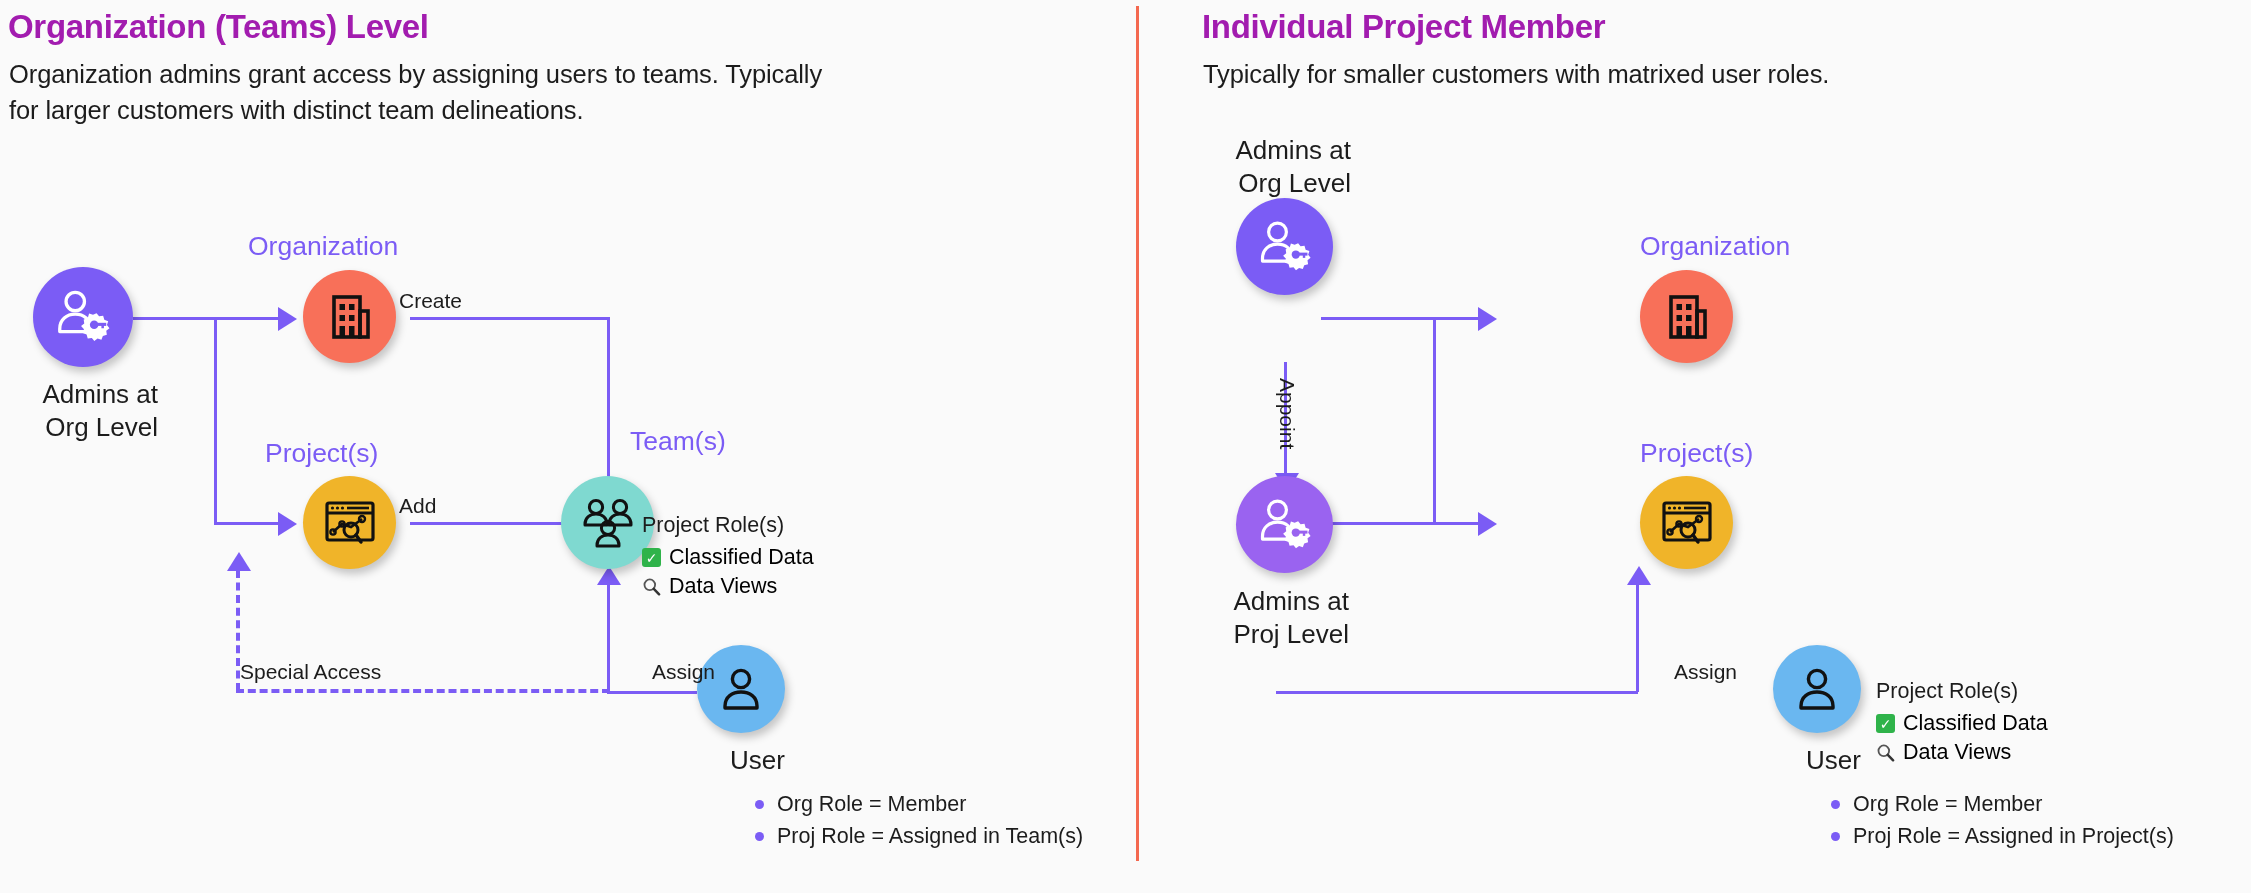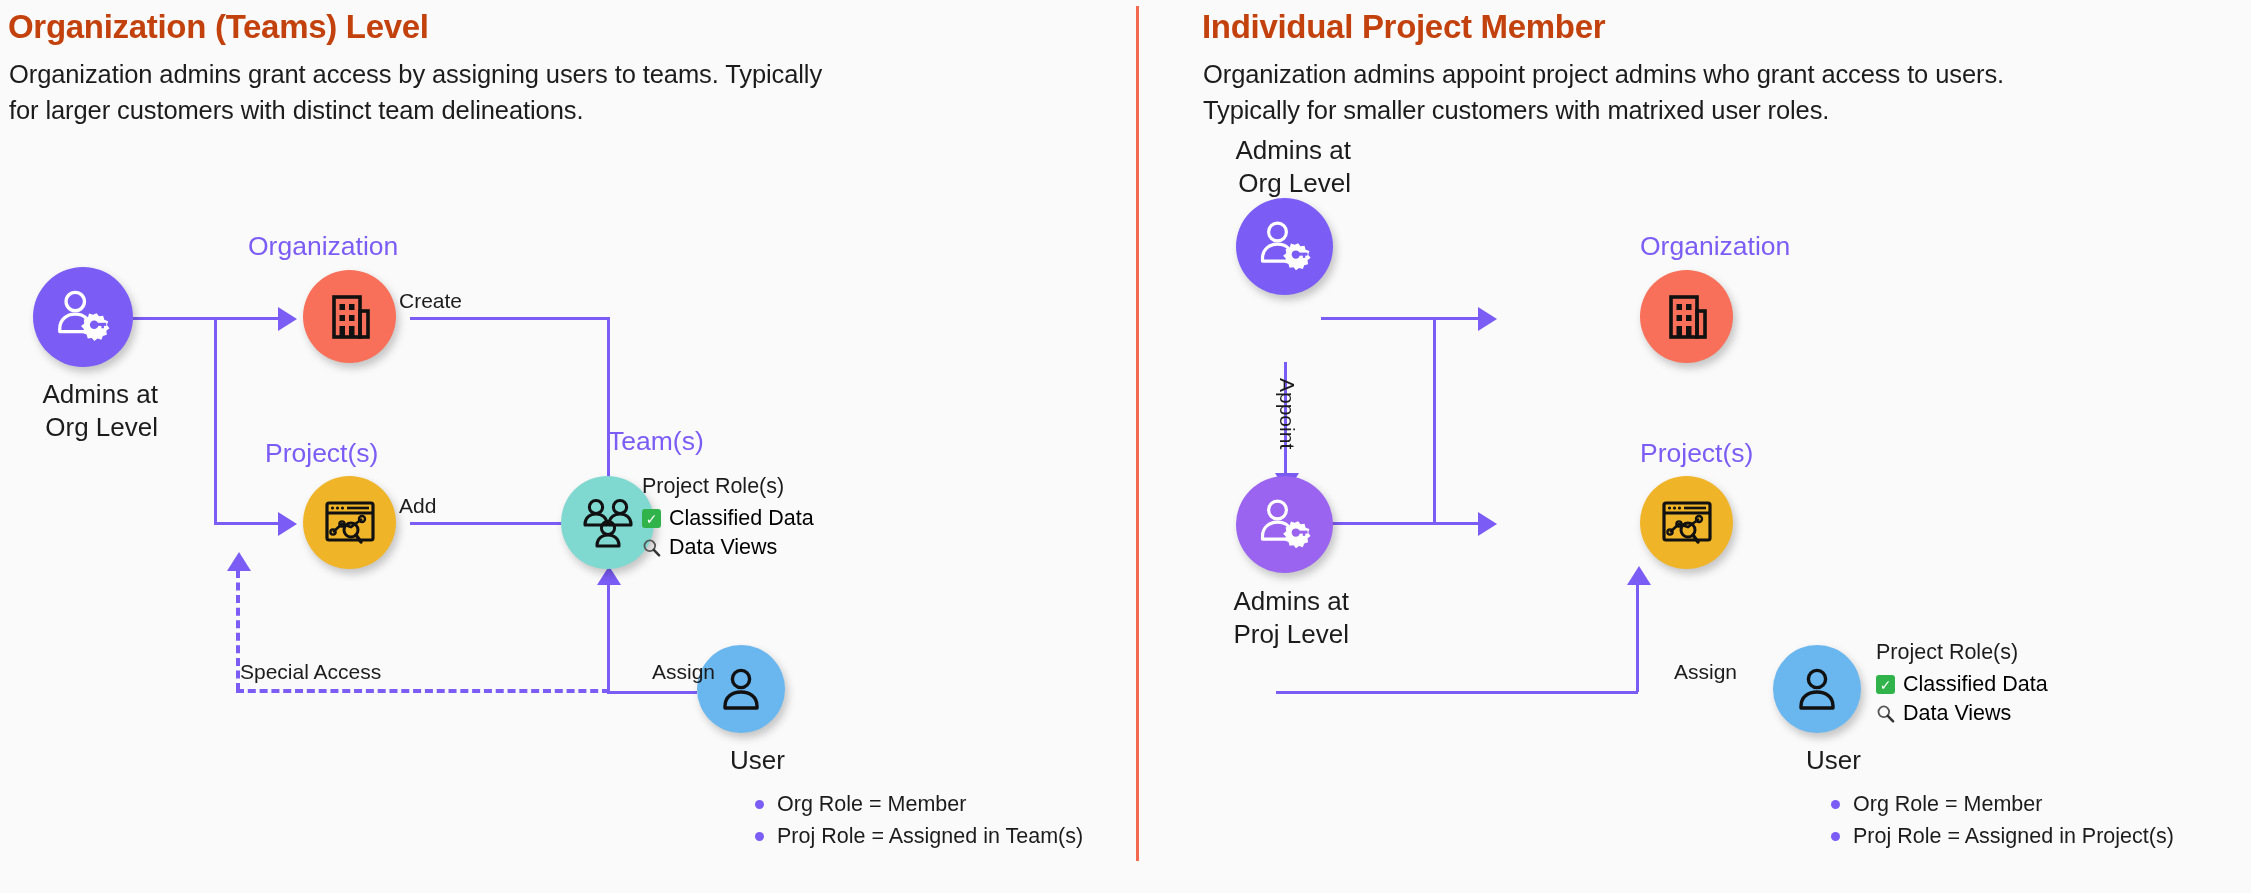--- a/index.html
+++ b/index.html
@@ -14,21 +14,21 @@
   #panel-left{left:0;width:1136px;}
   #panel-right{left:1136px;width:1115px;}
 
   .divider{
     position:absolute;left:1136px;top:6px;width:3px;height:855px;
     background:#f4684f;
   }
 
   .panel-title{
     position:absolute;
-    font-size:33px;font-weight:bold;color:#c2410c;
+    font-size:33px;font-weight:bold;color:#a21caf;
     letter-spacing:-0.3px;white-space:nowrap;
   }
   .panel-desc{
     position:absolute;
     font-size:25.5px;color:#1c1c1c;line-height:1.42;
     letter-spacing:-0.1px;
   }
 
   
   .node{
@@ -62,21 +62,21 @@
   }
   .dash-v{
     position:absolute;width:0;border-left:4px dashed #7b5cf5;
   }
   .arrow{position:absolute;width:0;height:0;}
   .ar-right{border-top:12px solid transparent;border-bottom:12px solid transparent;border-left:19px solid #7b5cf5;}
   .ar-down{border-left:12px solid transparent;border-right:12px solid transparent;border-top:19px solid #7b5cf5;}
   .ar-up{border-left:12px solid transparent;border-right:12px solid transparent;border-bottom:19px solid #7b5cf5;}
 
   
-  .roles{position:absolute;}
+  .roles{position:absolute;margin-top:39px;}
   .roles-title{font-size:21.5px;color:#1c1c1c;margin-bottom:7px;white-space:nowrap;}
   .role-row{display:flex;align-items:center;gap:8px;margin-top:4px;white-space:nowrap;}
   .role-row .rtext{font-size:21.5px;color:#000000;}
   .chk{
     width:19px;height:19px;background:#2fb34a;border-radius:3px;
     display:flex;align-items:center;justify-content:center;
     color:#fff;font-size:14px;line-height:1;font-weight:bold;
   }
   .mag{width:19px;height:19px;display:flex;align-items:center;justify-content:center;}
 
@@ -168,21 +168,21 @@
         <circle cx="10" cy="36" r="2.6" fill="none" stroke="#111" stroke-width="2.4"></circle>
         <circle cx="19" cy="28" r="2.6" fill="none" stroke="#111" stroke-width="2.4"></circle>
         <circle cx="39" cy="23" r="3" fill="none" stroke="#111" stroke-width="2.4"></circle>
         <circle cx="28" cy="34" r="7" fill="none" stroke="#111" stroke-width="3"></circle>
         <line x1="33" y1="39" x2="38" y2="46" stroke="#111" stroke-width="3.4" stroke-linecap="round"></line>
       </svg>
     </span>
   </div>
   <div class="edge-label" style="left:399px;top:494px;">Add</div>
 
-  <div class="cat-label" style="left:608px;top:426px;">Team(s)</div>
+  <div class="cat-label" style="left:630px;top:426px;">Team(s)</div>
   <div class="node" id="l-team" style="left:561px;top:476px;width:93px;height:93px;background:#7fd9d0;">
     <span>
       <svg width="56" height="56" viewBox="0 0 56 56">
         <circle cx="16" cy="12" r="6.6" fill="none" stroke="#111" stroke-width="3"></circle>
         <path d="M5 29c0-6.4 5-10 11-10s11 3.6 11 10v1H5v-1z" fill="none" stroke="#111" stroke-width="3" stroke-linejoin="round"></path>
         <circle cx="40" cy="12" r="6.6" fill="none" stroke="#111" stroke-width="3"></circle>
         <path d="M29 29c0-6.4 5-10 11-10s11 3.6 11 10v1H29v-1z" fill="none" stroke="#111" stroke-width="3" stroke-linejoin="round"></path>
         <circle cx="28" cy="33" r="6.6" fill="none" stroke="#111" stroke-width="3"></circle>
         <path d="M17 50c0-6.4 5-10 11-10s11 3.6 11 10v1H17v-1z" fill="none" stroke="#111" stroke-width="3" stroke-linejoin="round"></path>
       </svg>
@@ -229,21 +229,20 @@
     </div>
   </div>
 </div>
 
 <div class="divider"></div>
 
 <div class="panel" id="panel-right">
 
   <div class="panel-title" style="left:66px;top:8px;">Individual Project Member</div>
   <div class="panel-desc" style="left:67px;top:56px;width:1040px;">
-    <div>Organization admins appoint project admins who grant access to users.</div>
     <div>Typically for smaller customers with matrixed user roles.</div>
   </div>
 
   <div class="ln lnh" style="left:185px;top:317px;width:160px;"></div>
   <div class="arrow ar-right" style="left:342px;top:307px;"></div>
 
   <div class="ln lnv" style="left:297px;top:317px;height:207px;"></div>
 
   <div class="ln lnh" style="left:185px;top:522px;width:160px;"></div>
   <div class="arrow ar-right" style="left:342px;top:512px;"></div>

